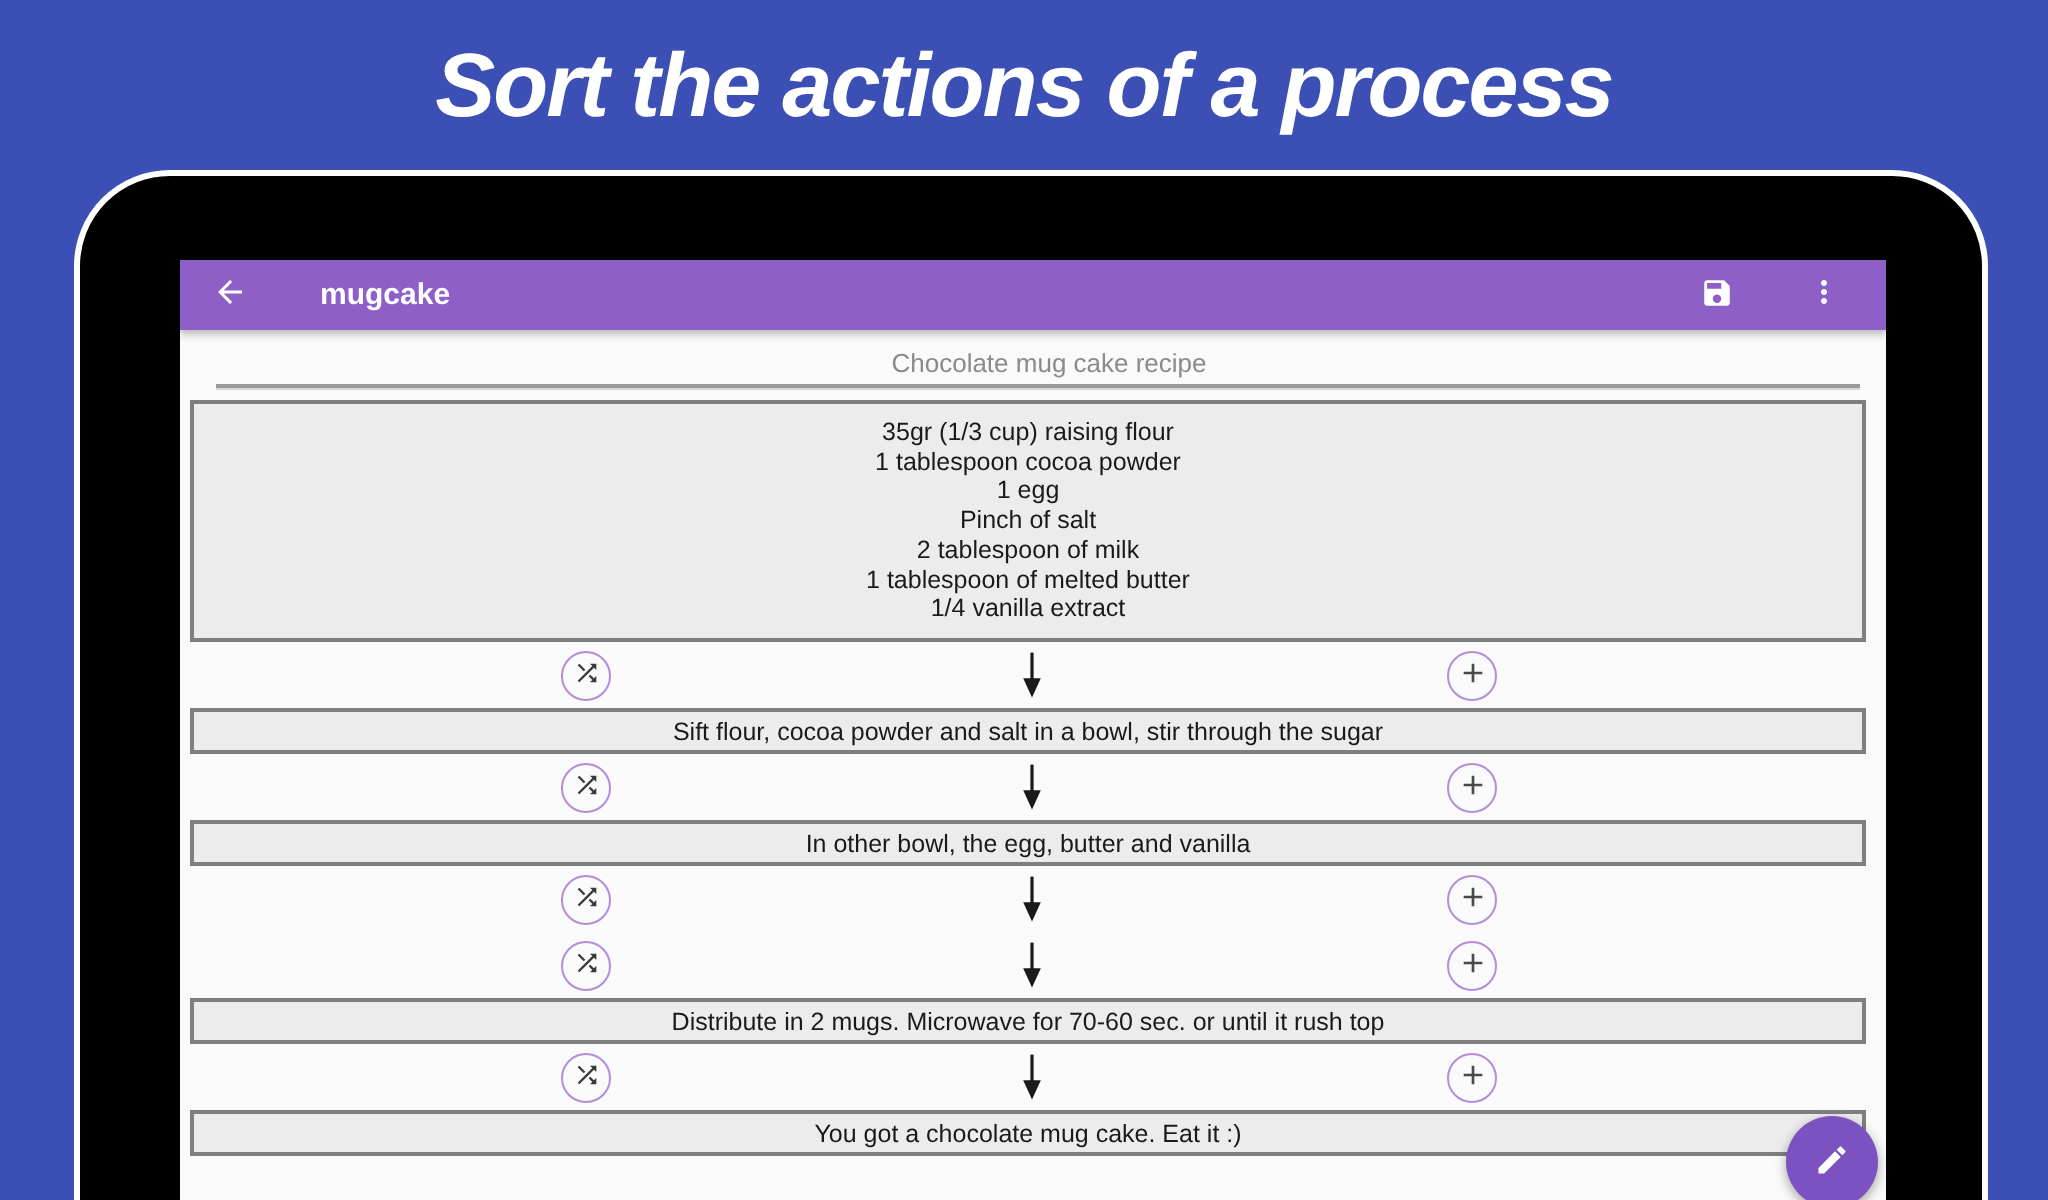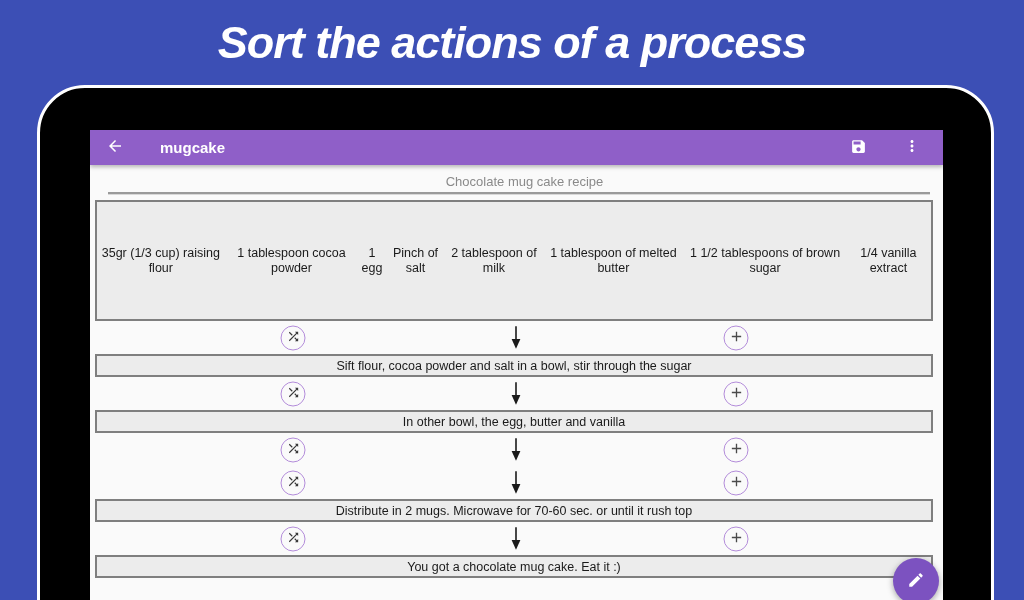--- a/index.html
+++ b/index.html
@@ -59,21 +59,21 @@
   }
   .title-underline {
     height:2px; background:#9a9a9a; box-shadow:0 1px 0 #d8d8d8;
     margin:3px 13px 0 18px;
   }
 
   
   .ingredients-box {
     margin:6px 10px 0 5px; height:121px;
     background:#ececec; border:2px solid #7f7f7f;
-    display:flex; align-items:center; justify-content:center;
+    display:flex; flex-direction:column; align-items:center; justify-content:center;
     text-align:center; color:#1a1a1a; font-size:12.5px; line-height:14.7px;
   }
   .step-box {
     margin:0 10px 0 5px; height:23px;
     background:#ececec; border:2px solid #7f7f7f;
     display:flex; align-items:center; justify-content:center;
     text-align:center; color:#1a1a1a; font-size:12.5px;
   }
 
   
@@ -141,21 +141,20 @@
   <div class="recipe-title">Chocolate mug cake recipe</div>
   <div class="title-underline"></div>
 
   <div class="ingredients-box">
     <div>35gr (1/3 cup) raising flour</div>
     <div>1 tablespoon cocoa powder</div>
     <div>1 egg</div>
     <div>Pinch of salt</div>
     <div>2 tablespoon of milk</div>
     <div>1 tablespoon of melted butter</div>
-    <div>1 1/2 tablespoons of brown sugar</div>
     <div>1/4 vanilla extract</div>
   </div>
 
   <div class="connector-row">
     <button class="circle-btn shuffle">
       <span><svg viewBox="0 0 24 24" width="14" height="14">
             <path d="M10.59 9.17L5.41 4 4 5.41l5.17 5.17 1.42-1.41zM14.5 4l2.04 2.04L4 18.59 5.41 20 17.96 7.46 20 9.5V4h-5.5zm.33 9.41l-1.41 1.41 3.13 3.13L14.5 20H20v-5.5l-2.04 2.04-3.13-3.13z" fill="#3a3a3a"></path>
           </svg></span>
     </button>
     <span class="flow-arrow">

